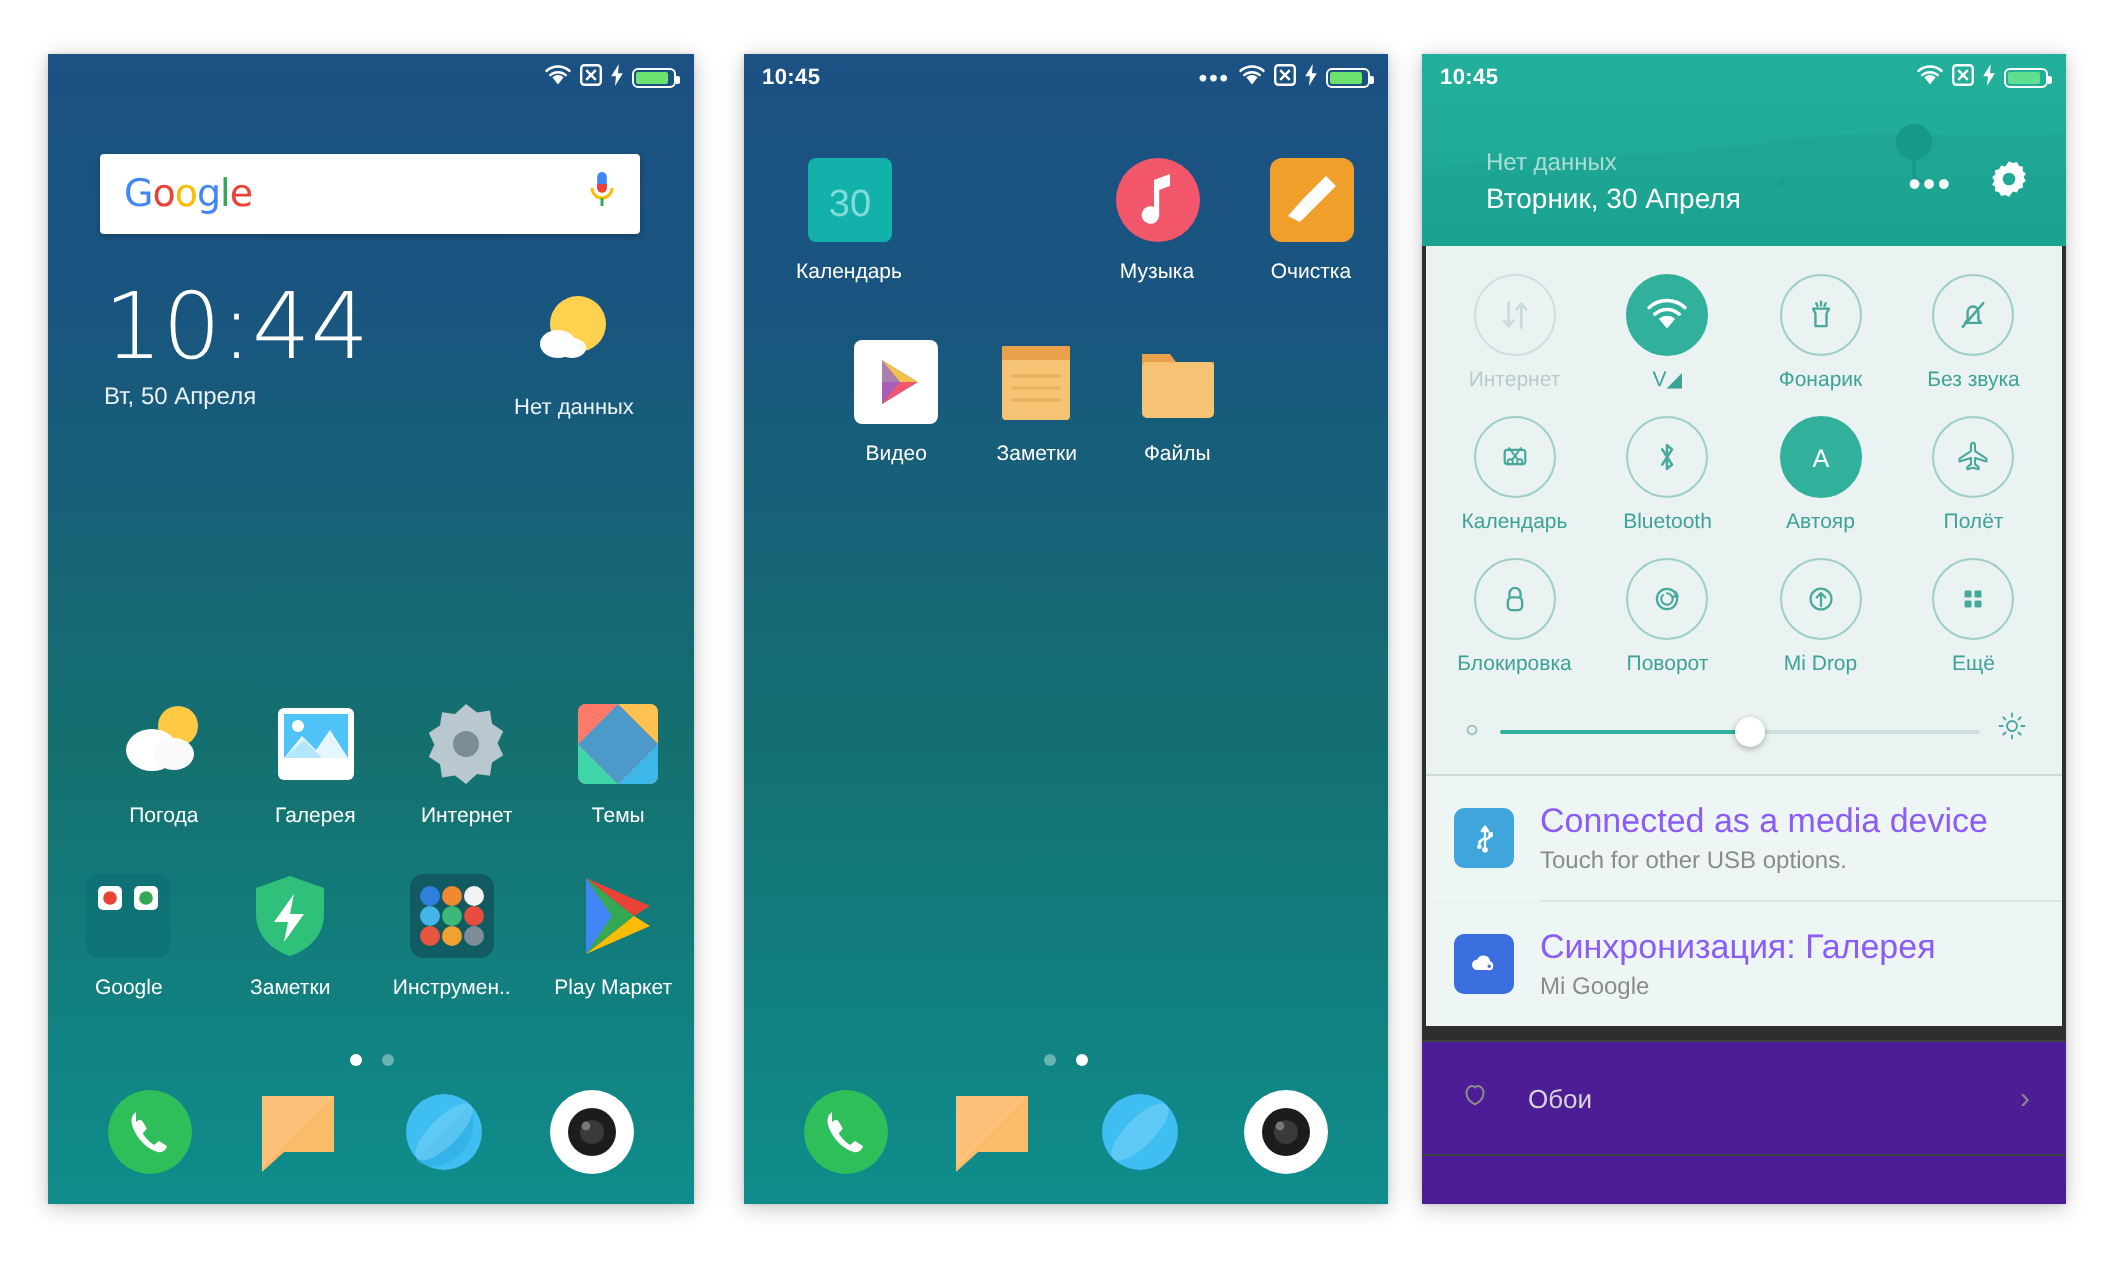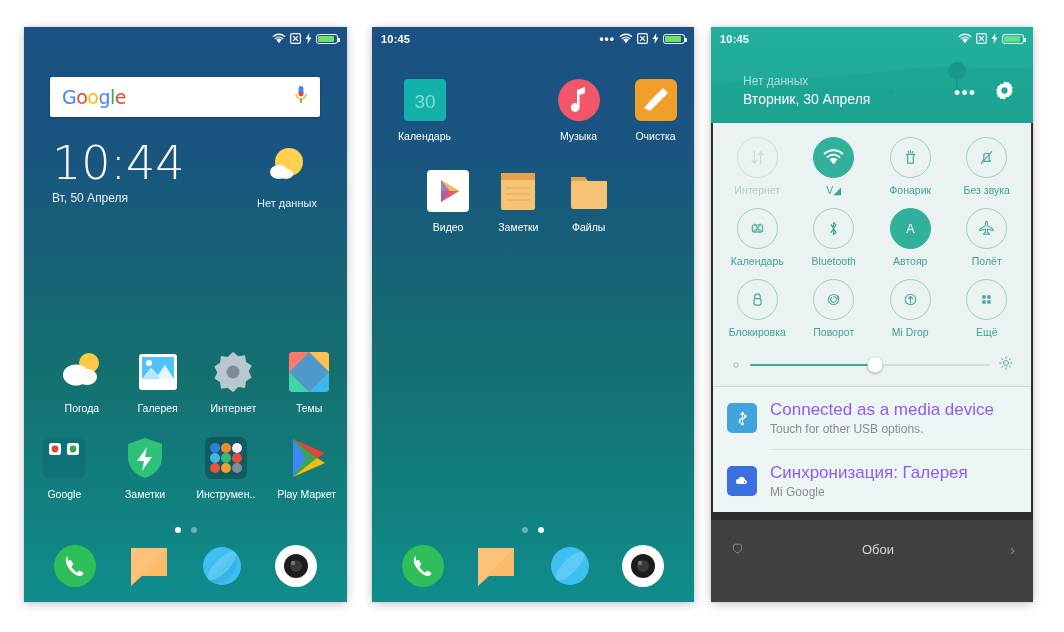--- a/index.html
+++ b/index.html
@@ -105,21 +105,21 @@
   .sl-fill{position:absolute;left:0;top:0;height:2px;background:#31b09b;border-radius:2px;width:52%;}
   .sl-knob{position:absolute;left:52%;top:50%;transform:translate(-50%,-50%);width:15px;height:15px;border-radius:50%;background:#fff;box-shadow:0 1px 3px rgba(0,0,0,.3);}
 
   .qs-divider{height:1px;background:#ccd8d8;}
   .notif{display:flex;align-items:center;padding:13px 14px;gap:13px;background:#eef5f5;}
   .notif-ico{width:30px;height:30px;border-radius:5px;display:flex;align-items:center;justify-content:center;flex:0 0 auto;}
   .notif-title{font-size:17px;color:#8b5cf6;}
   .notif-sub{font-size:12px;color:#8b8b8b;margin-top:2px;}
   .notif-sep{height:1px;background:#dde6e6;margin-left:57px;}
 
-  .darkzone{position:absolute;left:0;right:0;bottom:0;height:82px;background:#404040;text-align:center;}
+  .darkzone{position:absolute;left:0;right:0;bottom:0;height:82px;background:#4c1d95;}
   .dk-line{height:1px;background:#424242;}
   .dk-row{display:flex;align-items:center;height:56px;padding:0 18px;gap:18px;color:#d6d6d6;}
   .dk-row .t{flex:1;font-size:13px;}
   .dk-chev{color:#8c8c8c;font-size:15px;}
 </style>
 </head>
 <body>
 
 <div class="stage">
 

